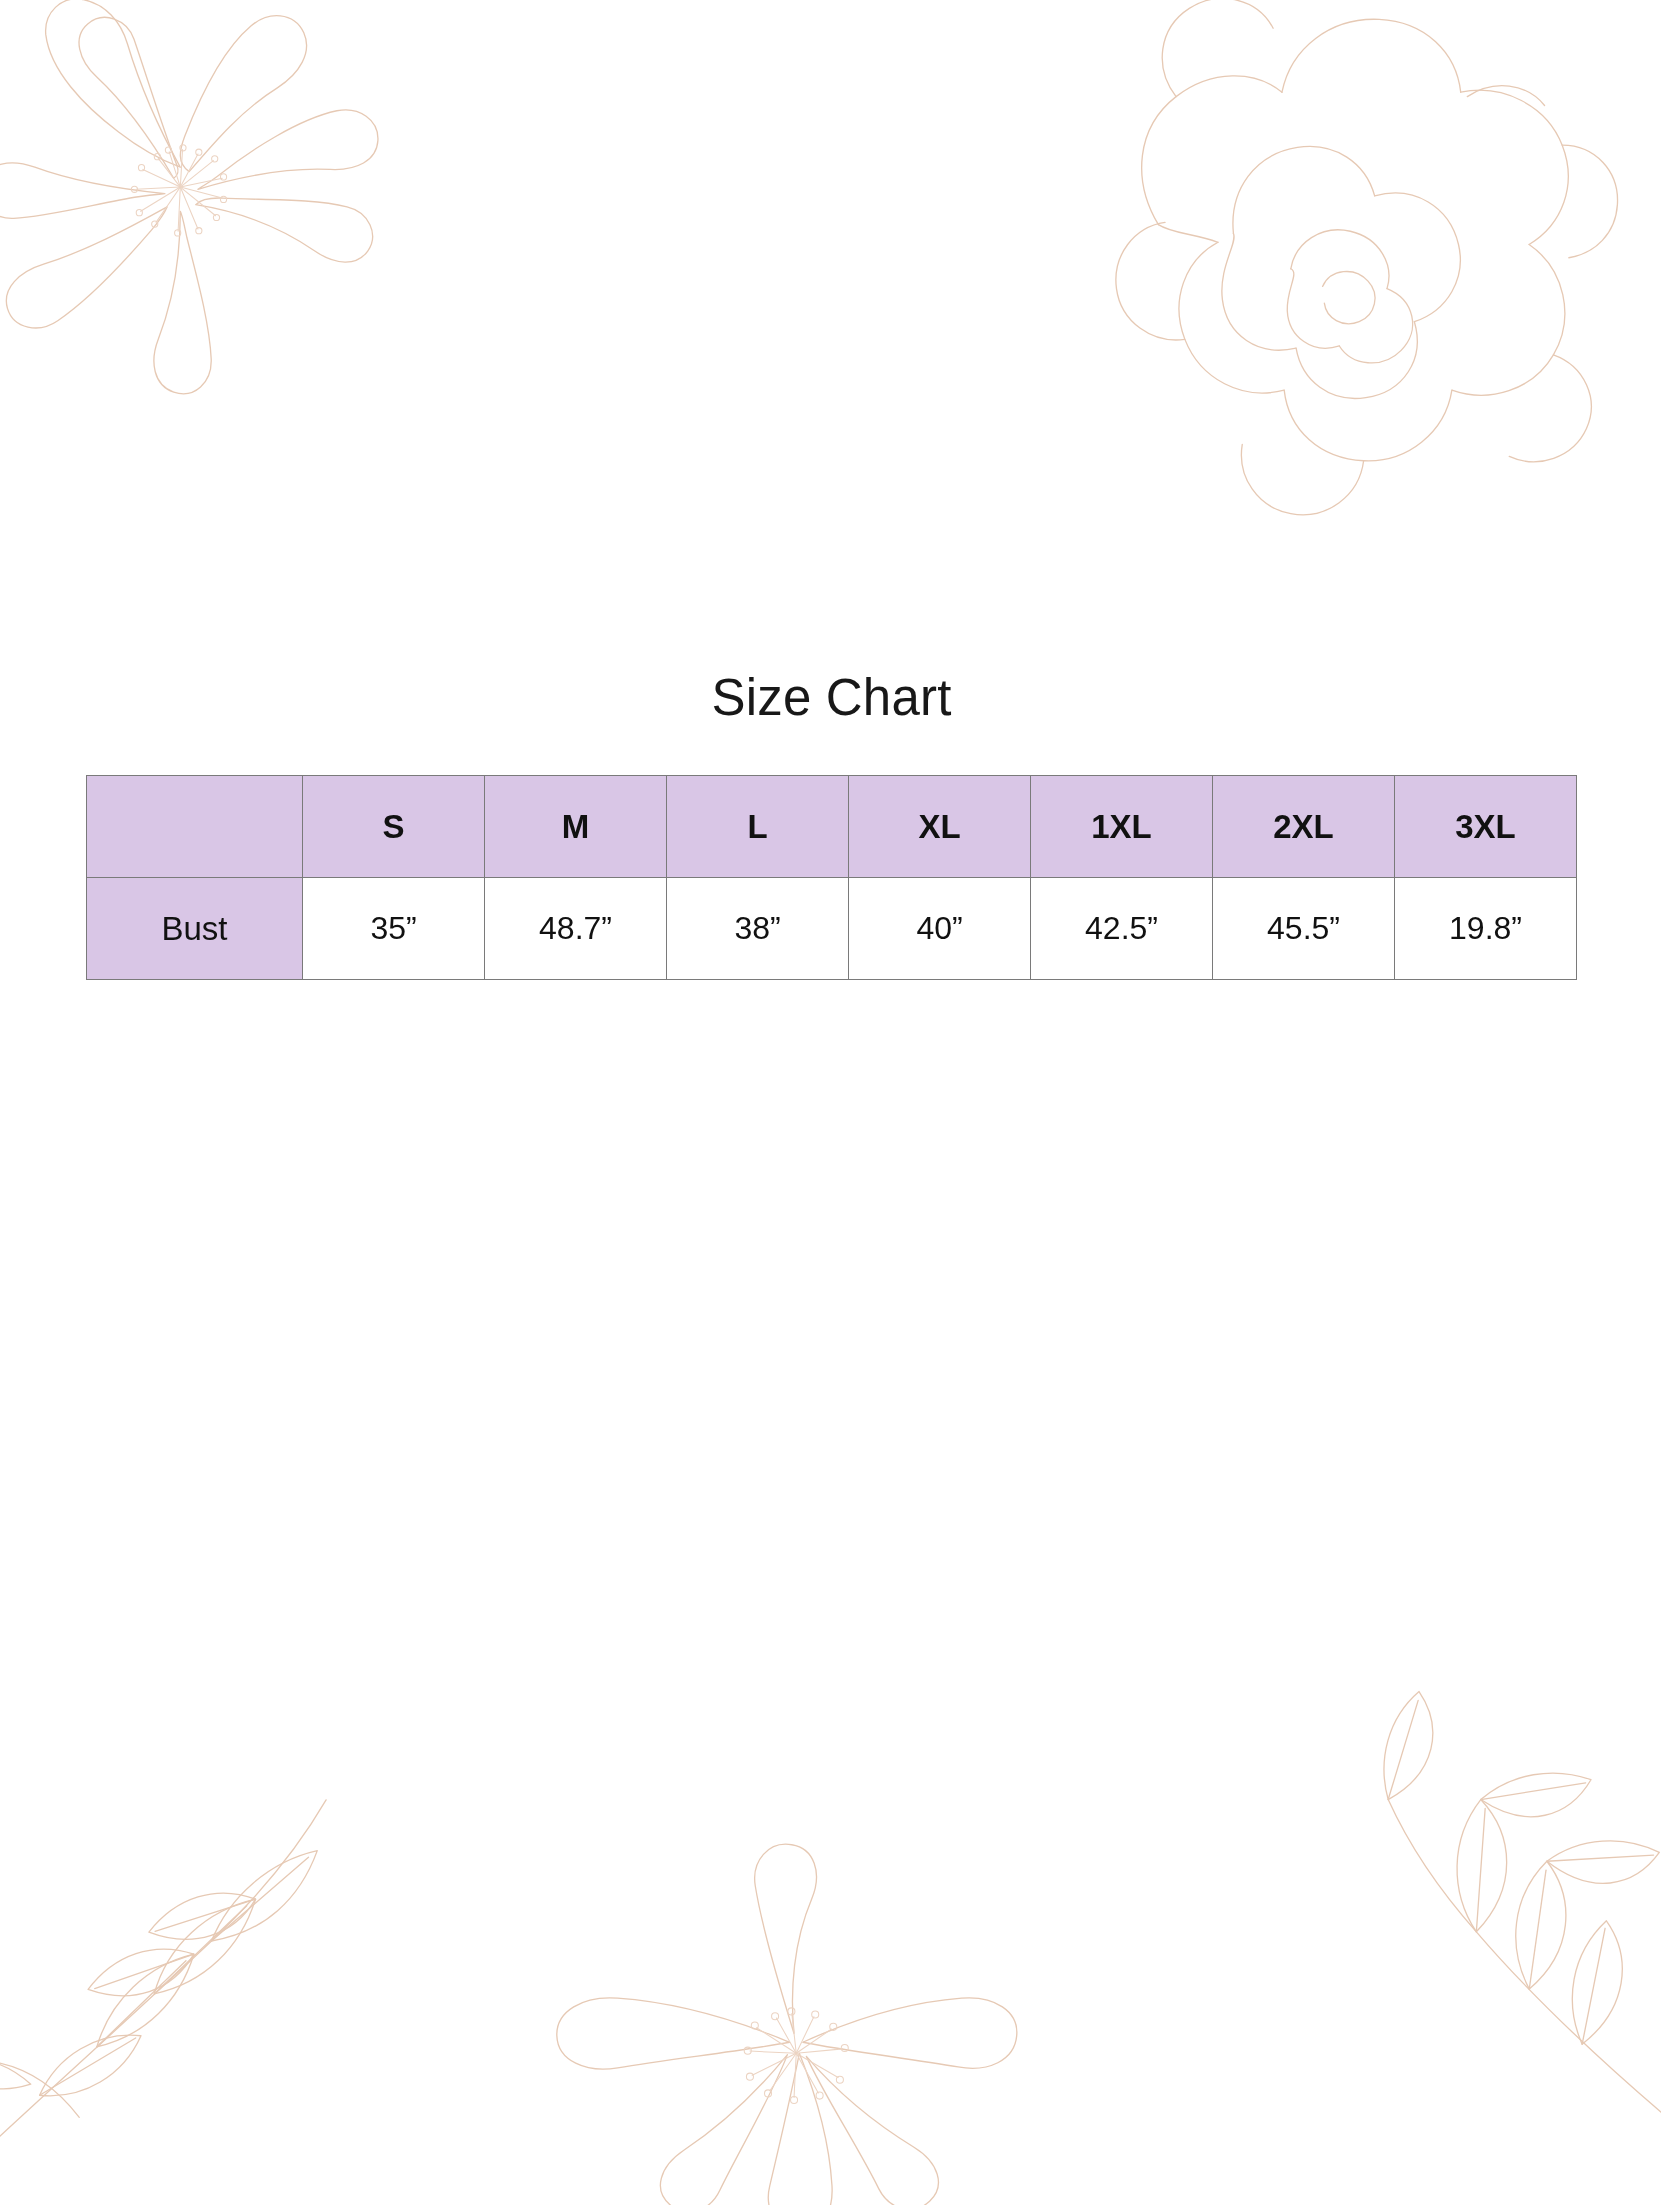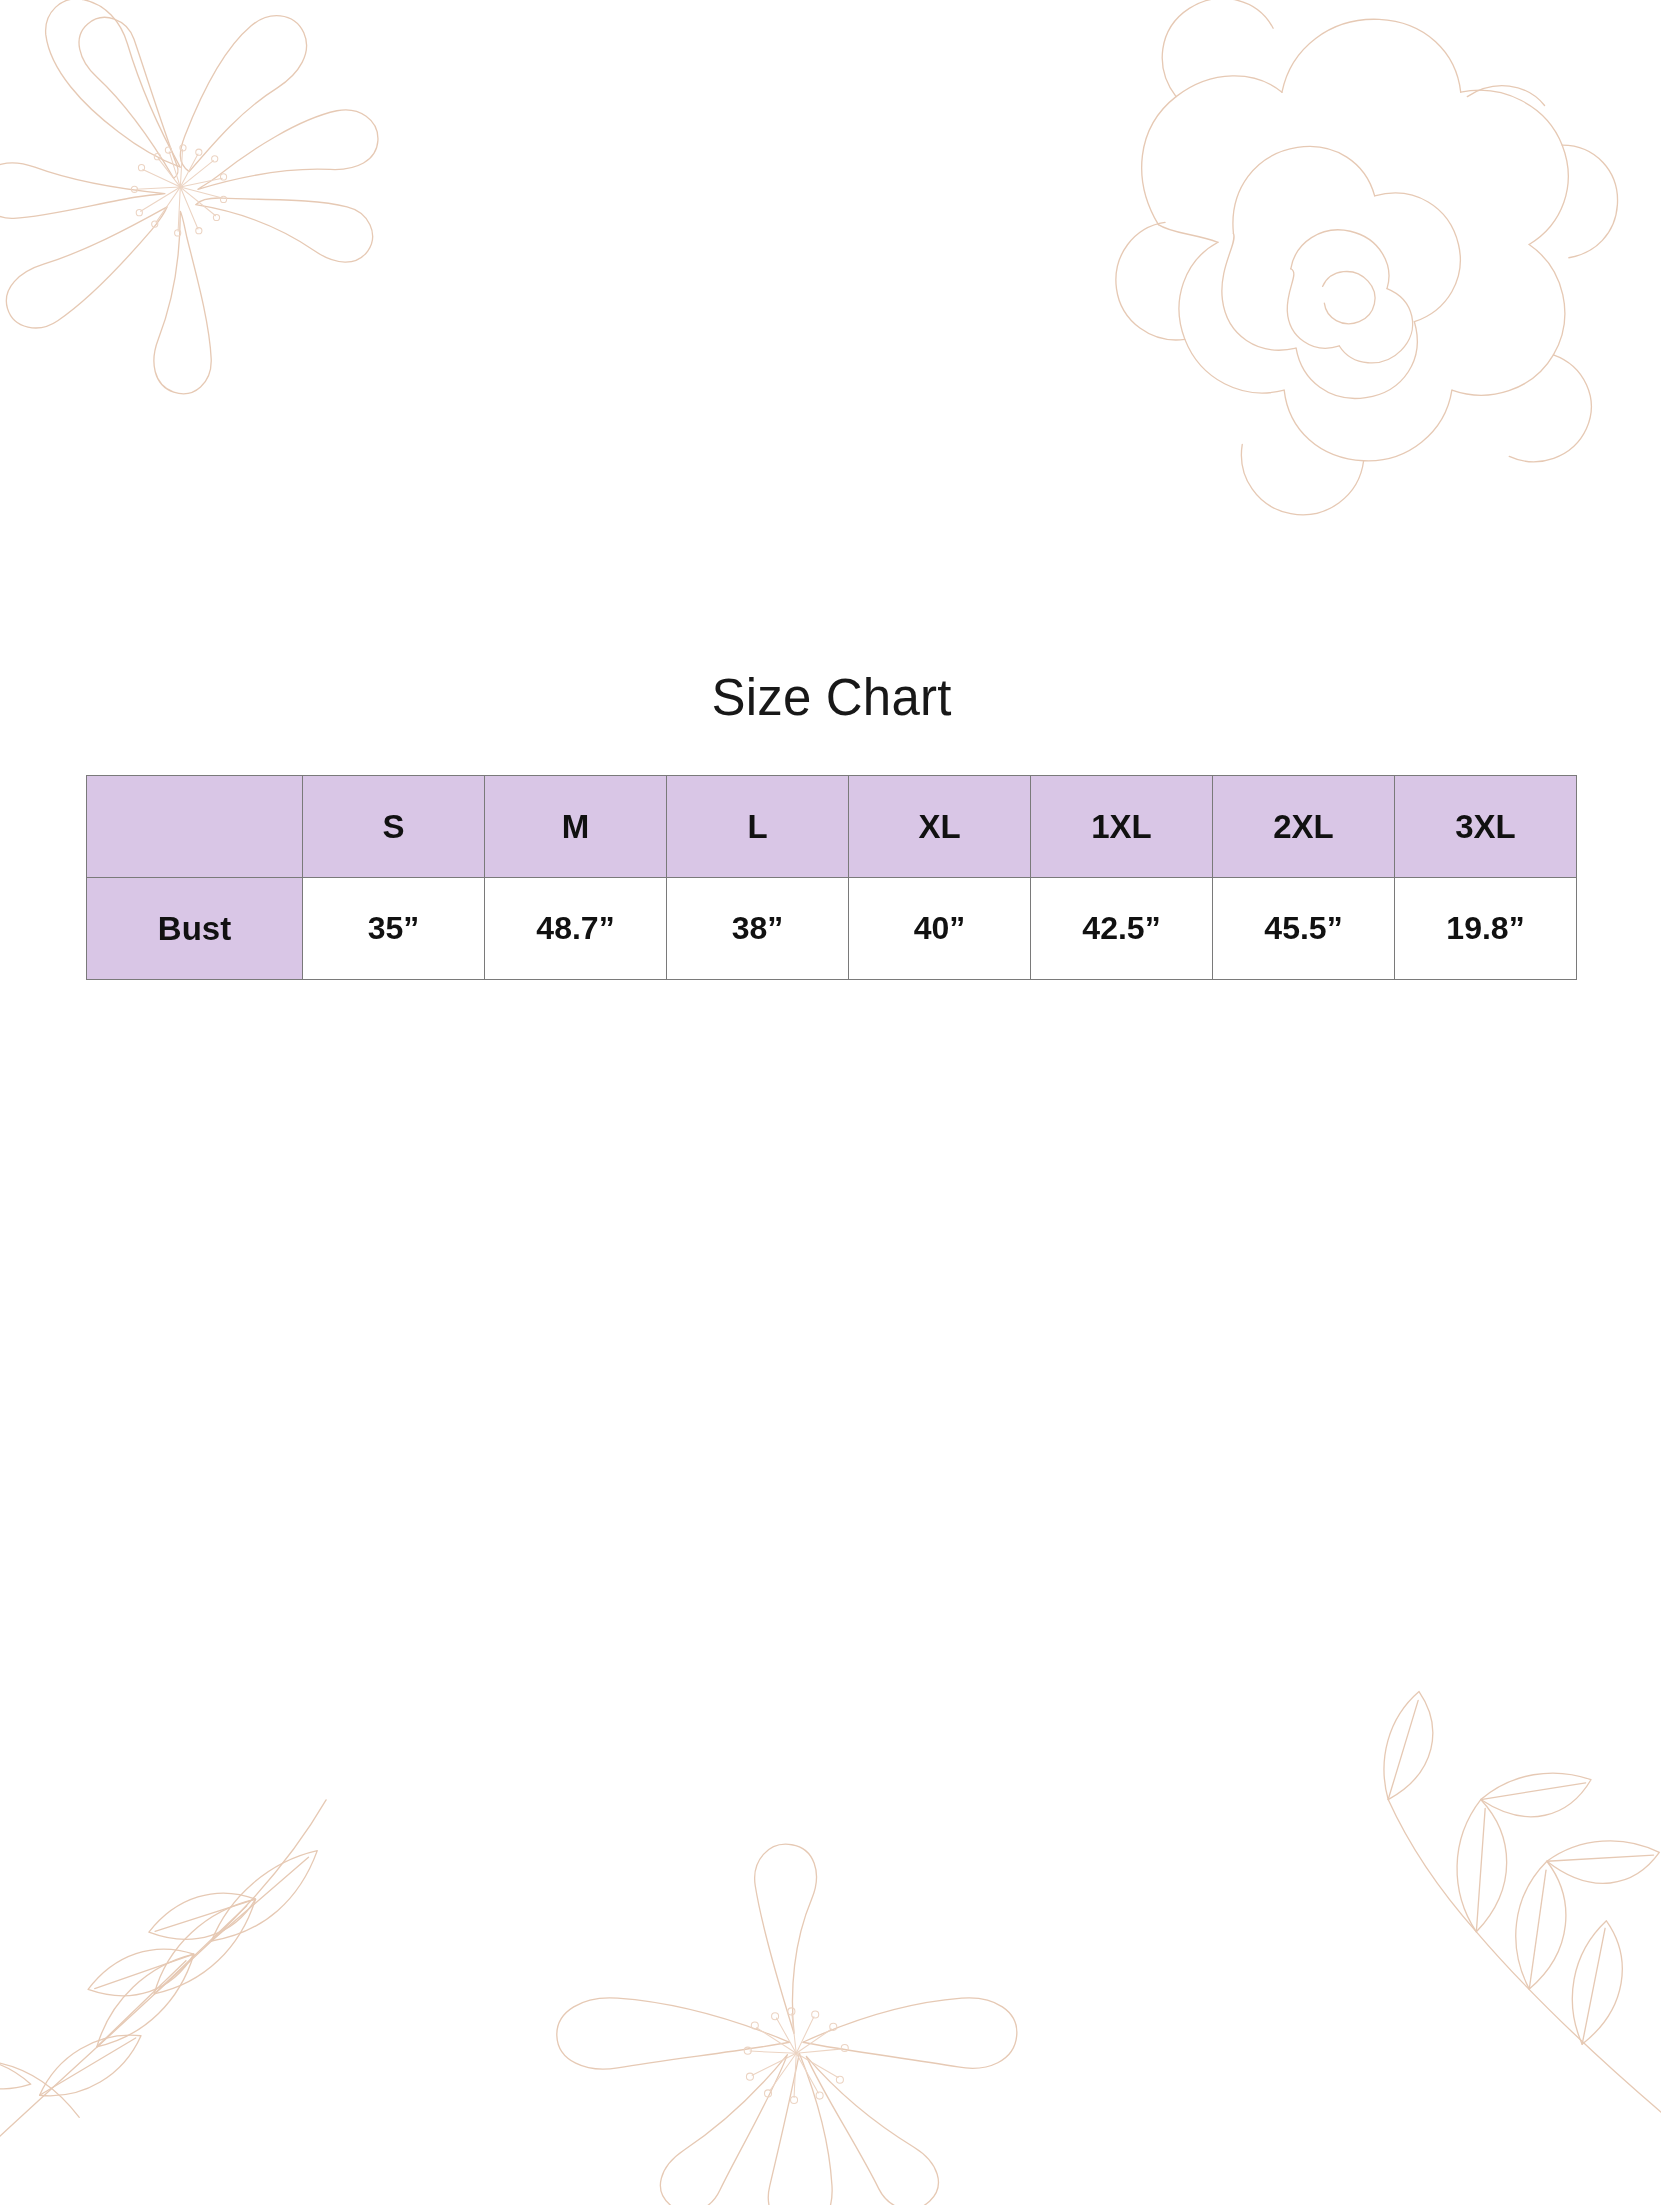--- a/index.html
+++ b/index.html
@@ -77,40 +77,40 @@
     table-layout: fixed;
     margin: 0 auto;
   }
   table.size-table td,
   table.size-table th {
     border: 1.3px solid #7a7a7a;
     text-align: center;
     vertical-align: middle;
     height: 101px;
     font-size: 32px;
-    font-weight: 700;
+    font-weight: 400;
     color: #111111;
     background: #ffffff;
     padding: 0;
   }
   
   table.size-table col.c0 { width: 216px; }
   table.size-table col.cx { width: 182px; }
 
   table.size-table thead th {
     background: #d9c6e6;
     font-weight: bold;
     font-size: 33px;
   }
   table.size-table thead th.corner {
     background: #d9c6e6;
   }
   table.size-table tbody th.rowlabel {
     background: #d9c6e6;
-    font-weight: bold;
+    font-weight: normal;
     font-size: 33px;
   }
 </style>
 </head>
 <body>
 
 <div class="deco" id="deco-top-left">
   <svg width="441" height="441" viewBox="0 0 1000 1000" aria-hidden="true">
     <g class="floral-stroke">
 

